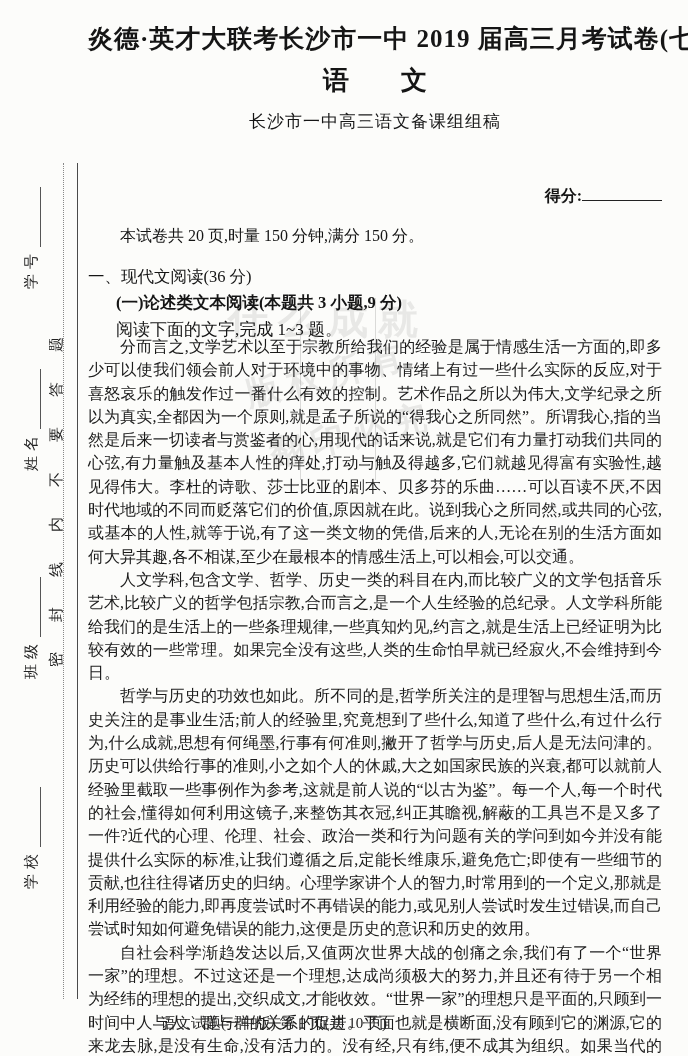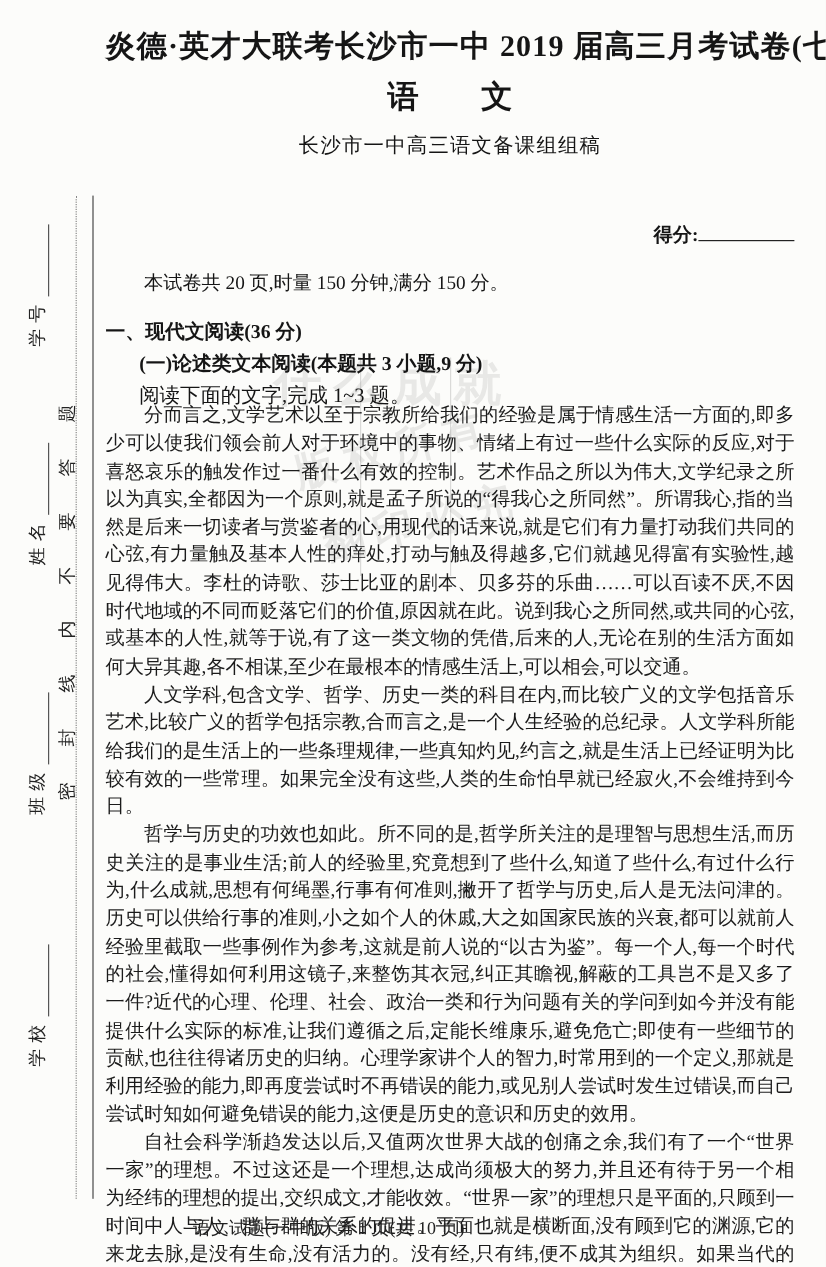--- a/index.html
+++ b/index.html
@@ -47,21 +47,21 @@
     font-size:25px;font-weight:bold;letter-spacing:1px;white-space:nowrap;
   }
   .subject-title{margin-top:8px;text-align:center;font-size:26px;font-weight:bold;}
   .source-line{margin-top:12px;text-align:center;font-size:17px;font-weight:normal;letter-spacing:1px;}
 
   .score-row{position:absolute;top:186px;right:26px;font-size:16px;font-weight:bold;}
   .score-blank{display:inline-block;width:80px;height:14px;border-bottom:1px solid #222;vertical-align:baseline;}
 
   .exam-info{position:absolute;left:88px;top:226px;width:574px;font-size:16px;text-indent:2em;}
 
-  .part-heading{position:absolute;left:88px;top:266px;font-size:16.5px;font-weight:bold;}
+  .part-heading{position:absolute;left:88px;top:266px;font-size:16.5px;font-weight:normal;}
   .subsection-heading{position:absolute;left:116px;top:292px;font-size:16.5px;font-weight:bold;}
   .instruction{position:absolute;left:116px;top:318px;font-size:17px;}
 
   .passage{position:absolute;left:88px;top:335px;width:574px;}
   .passage p{
     margin:0;text-indent:2em;text-align:justify;
     font-size:16px;line-height:23.3px;color:#1b1b1b;
   }
 
   .page-footer{

